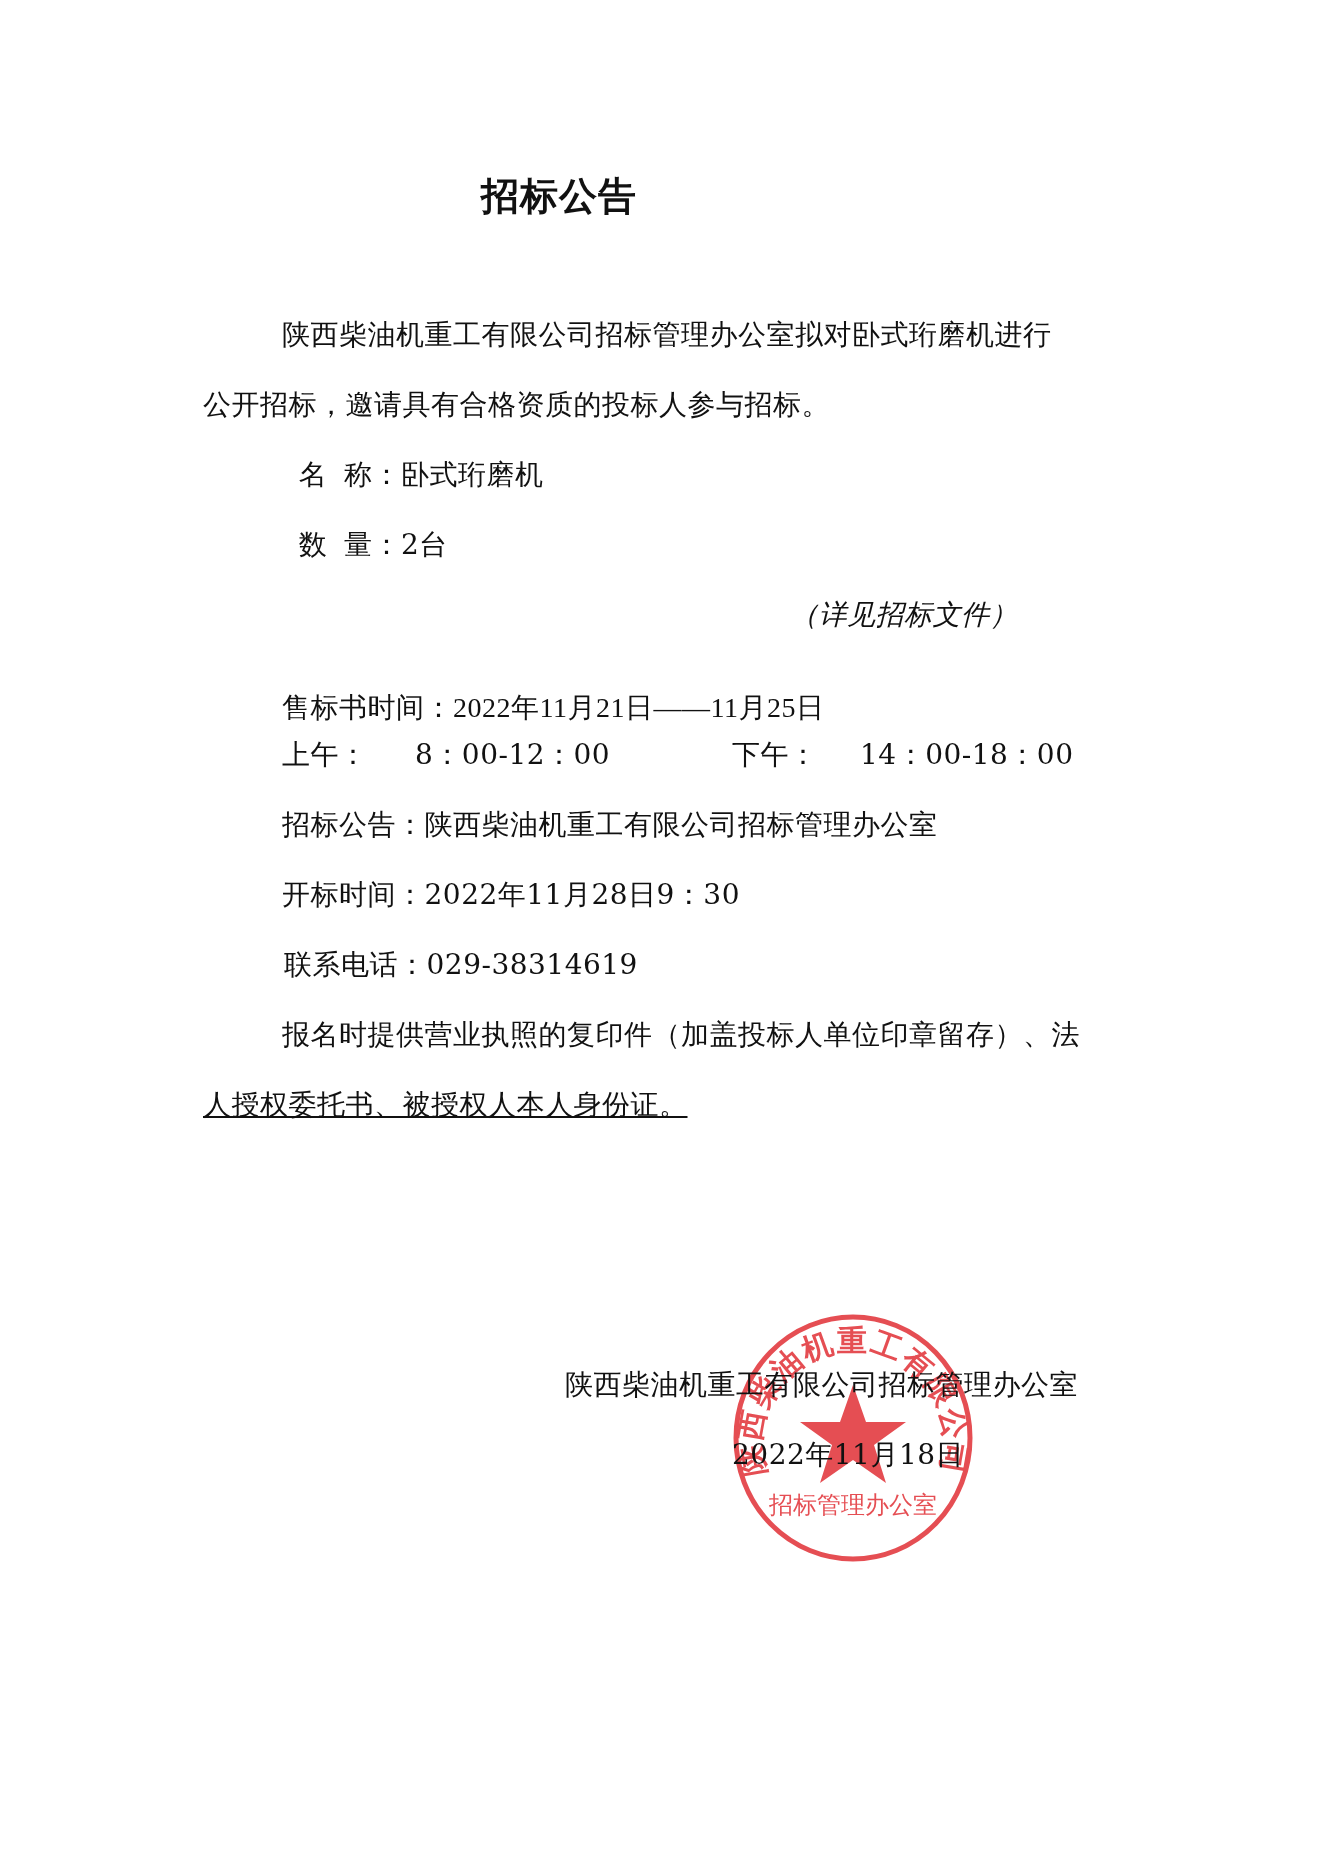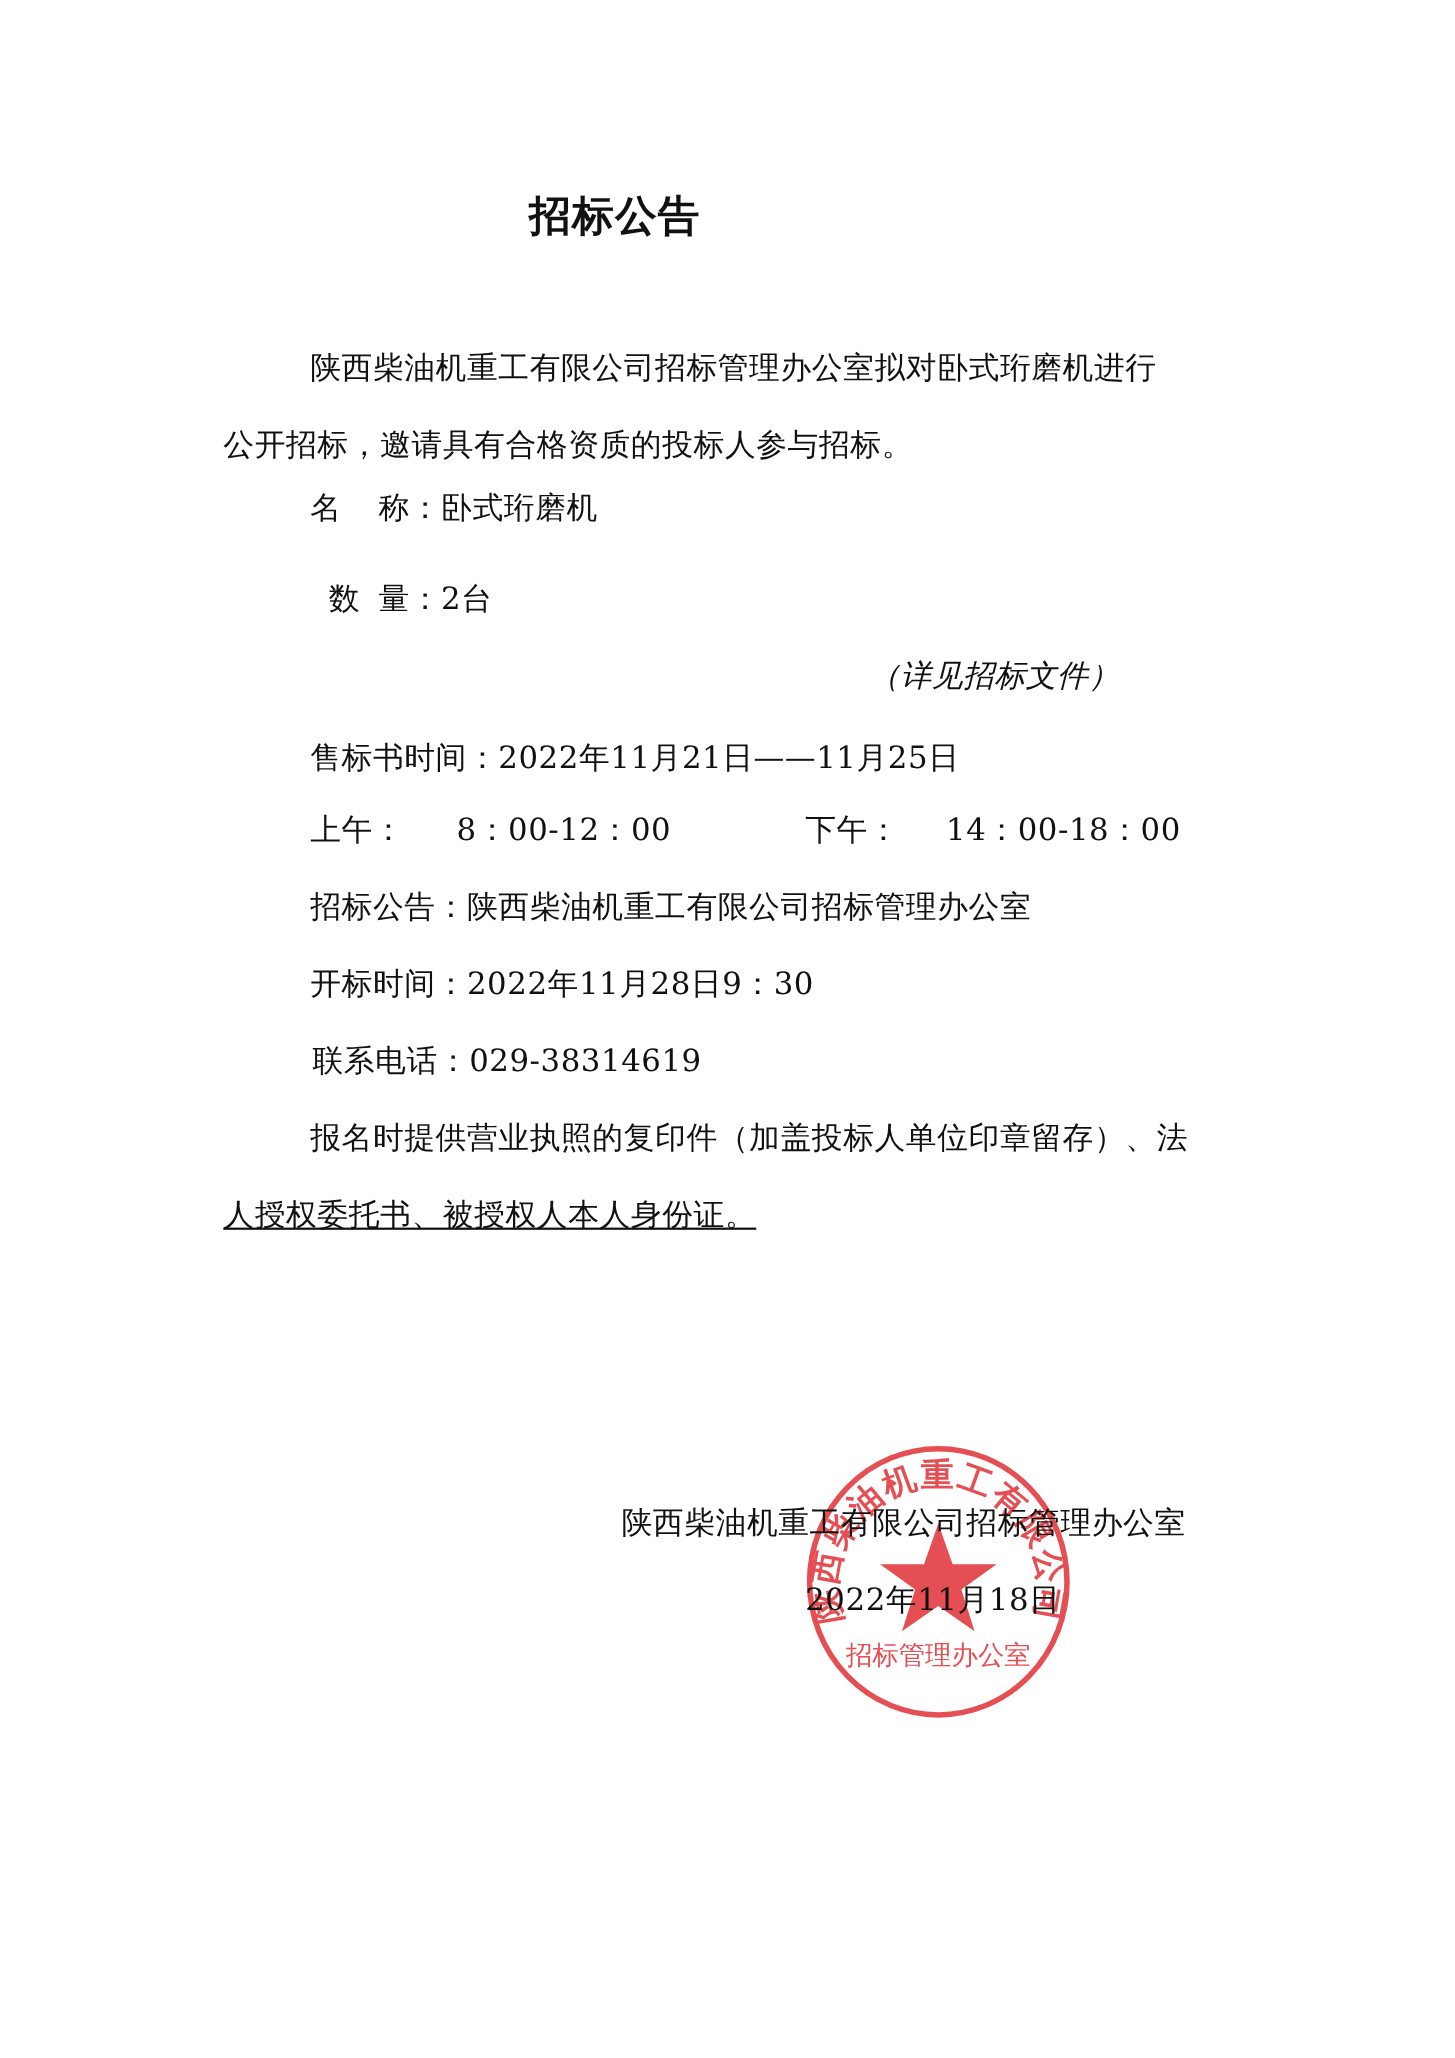--- a/index.html
+++ b/index.html
@@ -34,24 +34,24 @@
     }
     .line {
       position: absolute;
       font-size: 28px;
       line-height: 40px;
       white-space: nowrap;
       letter-spacing: 0.5px;
     }
     .intro1 { left: 282px; top: 315px; }
     .intro2 { left: 203px; top: 385px; }
-    .name-row { left: 282px; top: 442px; }
+    .name-row { left: 282px; top: 455px; text-align: center; }
     .qty-row { left: 282px; top: 525px; text-align: center; }
     .see-docs { left: 790px; top: 595px; font-style: italic; }
-    .sale-time { left: 282px; top: 669px; }
+    .sale-time { left: 282px; top: 688px; font-family: Liberation Serif, serif; }
     .hours-row { left: 282px; top: 735px; width: 800px; }
     .hours-row .am-label { position: absolute; left: 0; top: 0; }
     .hours-row .am-value { position: absolute; left: 133px; top: 0; text-align: center; }
     .hours-row .pm-label { position: absolute; left: 450px; top: 0; }
     .hours-row .pm-value { position: absolute; left: 578px; top: 0; text-align: right; }
     .sale-place { left: 282px; top: 805px; }
     .open-time { left: 282px; top: 875px; }
     .contact { left: 284px; top: 945px; }
     .req1 { left: 282px; top: 1015px; }
     .req2 { left: 203px; top: 1085px; text-decoration: underline; }

